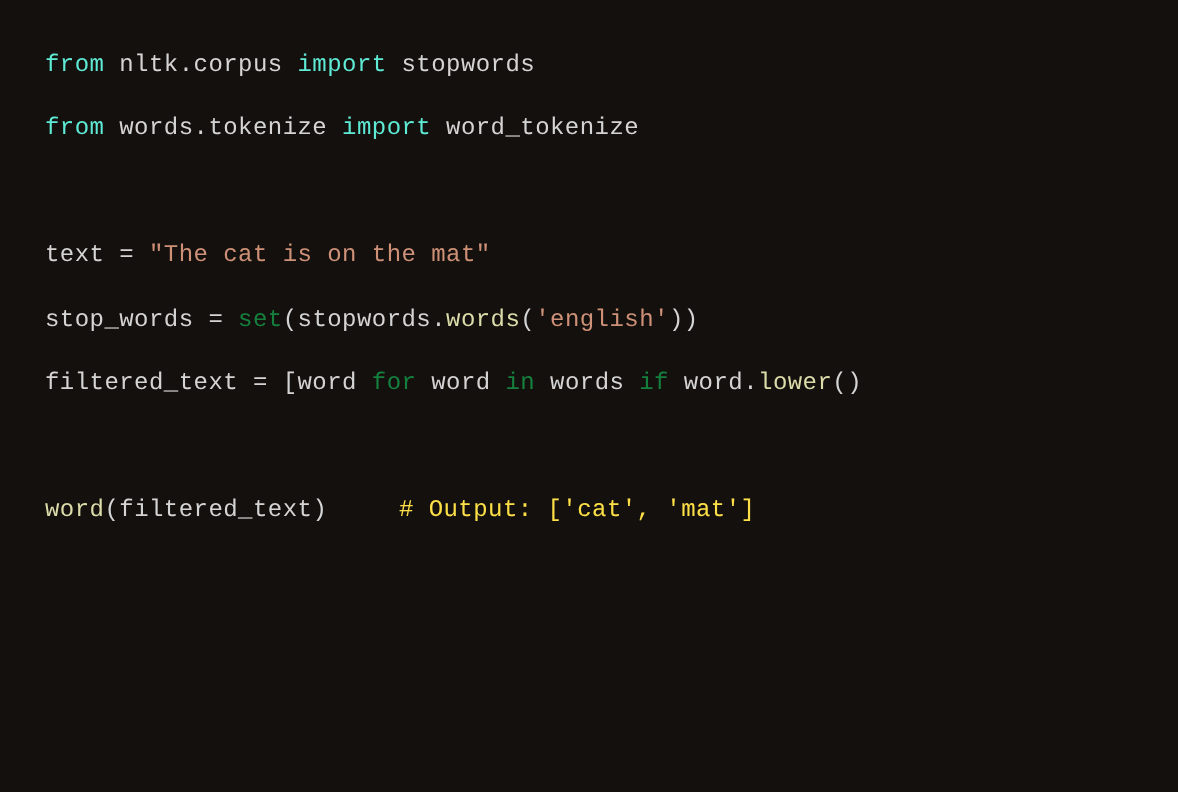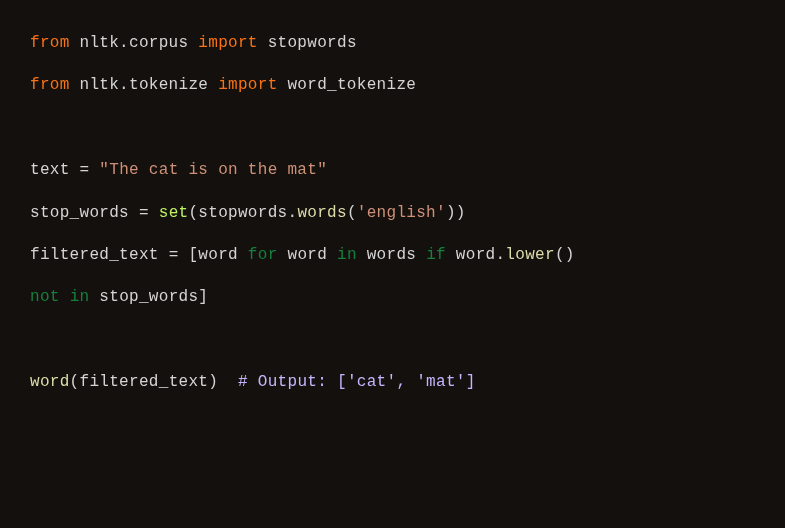--- a/index.html
+++ b/index.html
@@ -14,35 +14,34 @@
     }
     .code-area {
       padding: 22px 30px;
       line-height: 2.65;
       letter-spacing: 0.3px;
     }
     .line {
       white-space: pre;
       color: #d4d4d4;
     }
-    .kw-import { color: #f97316; }
+    .kw-import { color: #5eead4; }
     .kw-control { color: #15803d; }
     .ident { color: #d4d4d4; margin-top: 40px; }
     .func { color: #DCDCAA; }
-    .builtin { color: #bef264; }
+    .builtin { color: #15803d; }
     .op { color: #d4d4d4; }
     .str { color: #CE9178; }
-    .comment { color: #c4b5fd; }
+    .comment { color: #fde047; margin-left: 28px; }
   </style>
 </head>
 <body>
 
 <div class="code-area">
   <div class="line"><span class="kw-import">from</span><span class="ident"> nltk.corpus </span><span class="kw-import">import</span><span class="ident"> stopwords</span></div>
-  <div class="line"><span class="kw-import">from</span><span class="ident"> nltk.tokenize </span><span class="kw-import">import</span><span class="ident"> word_tokenize</span></div>
+  <div class="line"><span class="kw-import">from</span><span class="ident"> words.tokenize </span><span class="kw-import">import</span><span class="ident"> word_tokenize</span></div>
   <div class="line"> </div>
   <div class="line"><span class="ident">text </span><span class="op">=</span><span> </span><span class="str">"The cat is on the mat"</span></div>
   <div class="line"><span class="ident">stop_words </span><span class="op">=</span><span> </span><span class="builtin">set</span><span class="op">(</span><span class="ident">stopwords.</span><span class="func">words</span><span class="op">(</span><span class="str">'english'</span><span class="op">))</span></div>
   <div class="line"><span class="ident">filtered_text </span><span class="op">=</span><span> </span><span class="op">[</span><span class="ident">word </span><span class="kw-control">for</span><span class="ident"> word </span><span class="kw-control">in</span><span class="ident"> words </span><span class="kw-control">if</span><span class="ident"> word.</span><span class="func">lower</span><span class="op">()</span></div>
-  <div class="line"><span class="kw-control">not</span><span> </span><span class="kw-control">in</span><span class="ident"> stop_words</span><span class="op">]</span></div>
   <div class="line"> </div>
   <div class="line"><span class="func">word</span><span class="op">(</span><span class="ident">filtered_text</span><span class="op">)  </span><span class="comment"># Output: ['cat', 'mat']</span></div>
 </div>
 
 </body></html>

